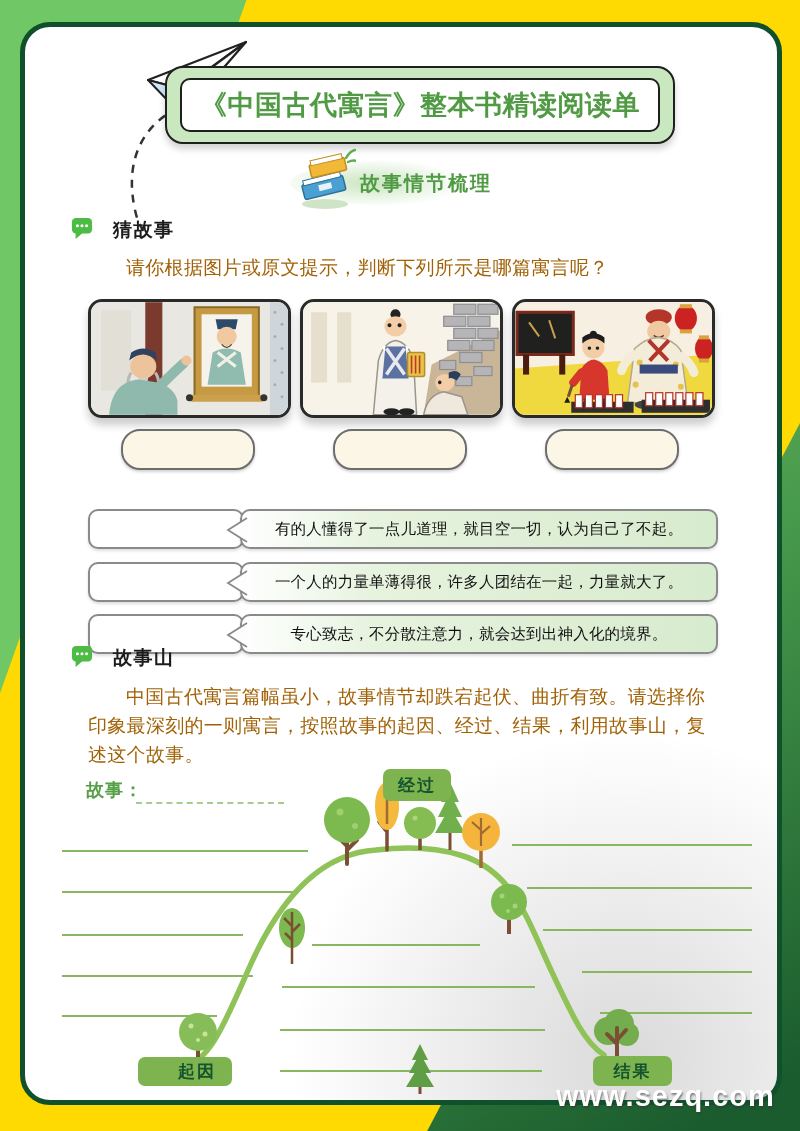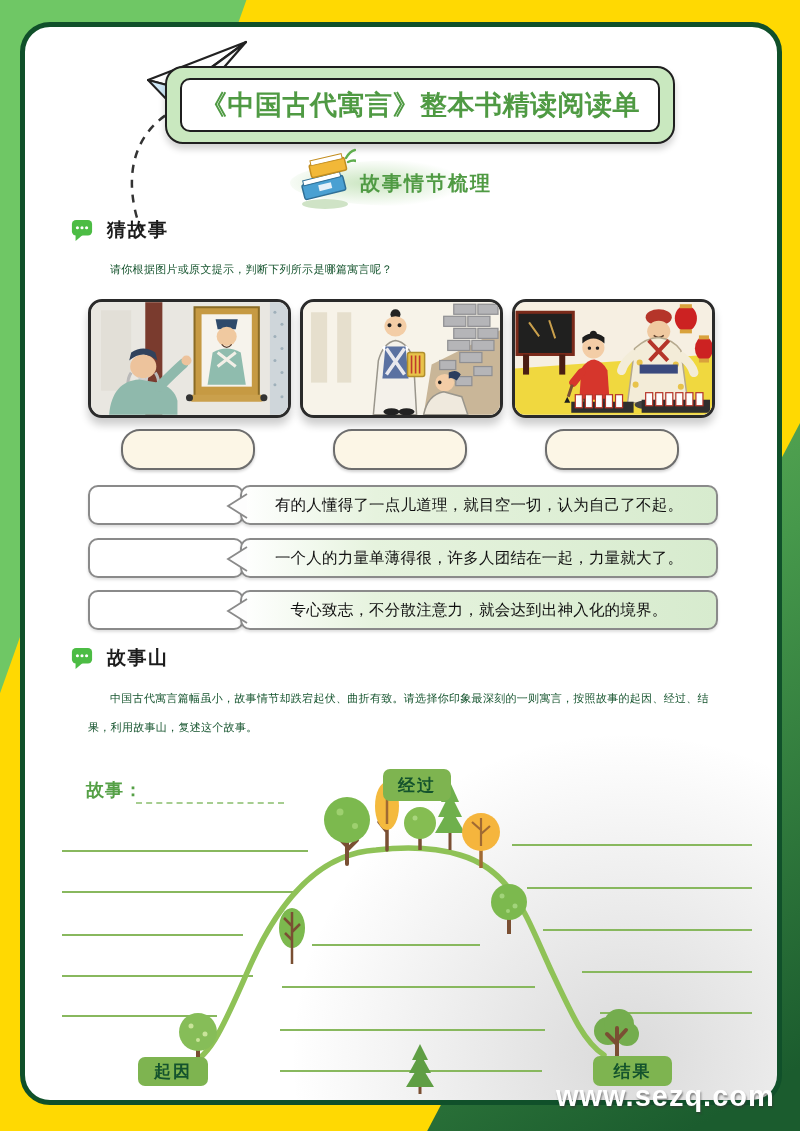--- a/index.html
+++ b/index.html
@@ -23,32 +23,32 @@
           border:2.5px solid #1f1f1f;border-radius:10px;display:flex;align-items:center;justify-content:center;}
   .banner-title{font-size:27px;font-weight:bold;color:#4f9a43;letter-spacing:.5px;white-space:nowrap;}
   .airplane{position:absolute;left:118px;top:28px;width:150px;height:215px;}
   
   .badge{position:absolute;left:290px;top:146px;width:240px;height:66px;}
   .badge-swoosh{position:absolute;left:0;top:14px;width:230px;height:46px;border-radius:50%;
           background:radial-gradient(55% 70% at 35% 50%,rgba(158,208,140,.55),rgba(158,208,140,0) 75%);}
   .badge-book{position:absolute;left:8px;top:2px;}
   .badge-text{position:absolute;left:70px;top:24px;font-size:20px;font-weight:bold;color:#4f9a43;letter-spacing:2px;white-space:nowrap;}
   
-  .sec-head{position:absolute;display:flex;align-items:center;gap:14px;}
+  .sec-head{position:absolute;display:flex;gap:20px;}
   .sec-title{font-size:19px;font-weight:bold;color:#1c1c1c;letter-spacing:1.5px;}
-  .para{position:absolute;font-family:Liberation Serif, serif;font-size:11px;color:#14532d;
+  .para{position:absolute;font-family:Liberation Mono, monospace;font-size:19px;color:#a16207;
         line-height:29px;text-indent:2em;letter-spacing:.3px;}
   
   .pic{position:absolute;top:299px;width:197px;height:113px;border:3px solid #2a2a2a;border-radius:14px;
        overflow:hidden;background:#eee;box-shadow:0 7px 9px rgba(0,0,0,.20);}
   .pic svg{display:block;}
   .pill{position:absolute;top:429px;width:130px;height:37px;background:#fcf6e6;border:2px solid #6d6d6d;
         border-radius:19px;box-shadow:0 2px 3px rgba(0,0,0,.18);}
   
-  .mrow{position:absolute;left:88px;width:630px;height:40px;}
+  .mrow{position:absolute;left:88px;width:630px;height:40px;margin-top:24px;}
   .mrow .ans{position:absolute;left:0;top:0;width:152px;height:36px;background:#fff;
         border:2px solid #8a8a8a;border-radius:10px;box-shadow:0 2px 3px rgba(0,0,0,.13);}
   .mrow .bubble{position:absolute;left:152px;right:0;top:0;height:36px;border:2px solid #8a8a8a;border-radius:10px;
         background:linear-gradient(90deg,#ffffff 0%,#e6f3de 28%,#d7ebce 100%);
         display:flex;align-items:center;justify-content:center;
         font-family:"Liberation Serif",serif;font-size:15.5px;color:#101010;letter-spacing:.2px;
         box-shadow:0 2px 3px rgba(0,0,0,.13);}
   .mrow .tail{position:absolute;left:136px;top:8px;z-index:2;}
   
   .story-label{position:absolute;left:86px;top:778px;font-size:18px;font-weight:bold;color:#55a046;letter-spacing:1px;}
@@ -341,17 +341,17 @@
       <circle cx="567" cy="254" r="12" fill="#74ad4e"></circle>
     <path d="M557 248 V280 M557 264 L547 254 M557 260 L566 250" stroke="#7a4f33" stroke-width="4" stroke-linecap="round" fill="none"></path>
 
     <polygon points="360,264 352,280 368,280" fill="#5f9e44"></polygon>
     <polygon points="360,273 349,293 371,293" fill="#5f9e44"></polygon>
     <polygon points="360,284 346,307 374,307" fill="#5f9e44"></polygon>
     <path d="M360 307 V314" stroke="#7a4f33" stroke-width="3"></path>
   </svg>
 
   <div class="stage" style="left:383px;top:769px;width:68px;height:32px;">经过</div>
-  <div class="stage" style="left:138px;top:1057px;width:70px;height:29px;">起因</div>
+  <div class="stage" style="left:138px;top:1057px;width:70px;height:29px;padding-left:24px;">起因</div>
   <div class="stage" style="left:593px;top:1056px;width:79px;height:30px;">结果</div>
 
   <div class="wm2">www.sezq.com</div>
 </div>
 
 </body></html>

